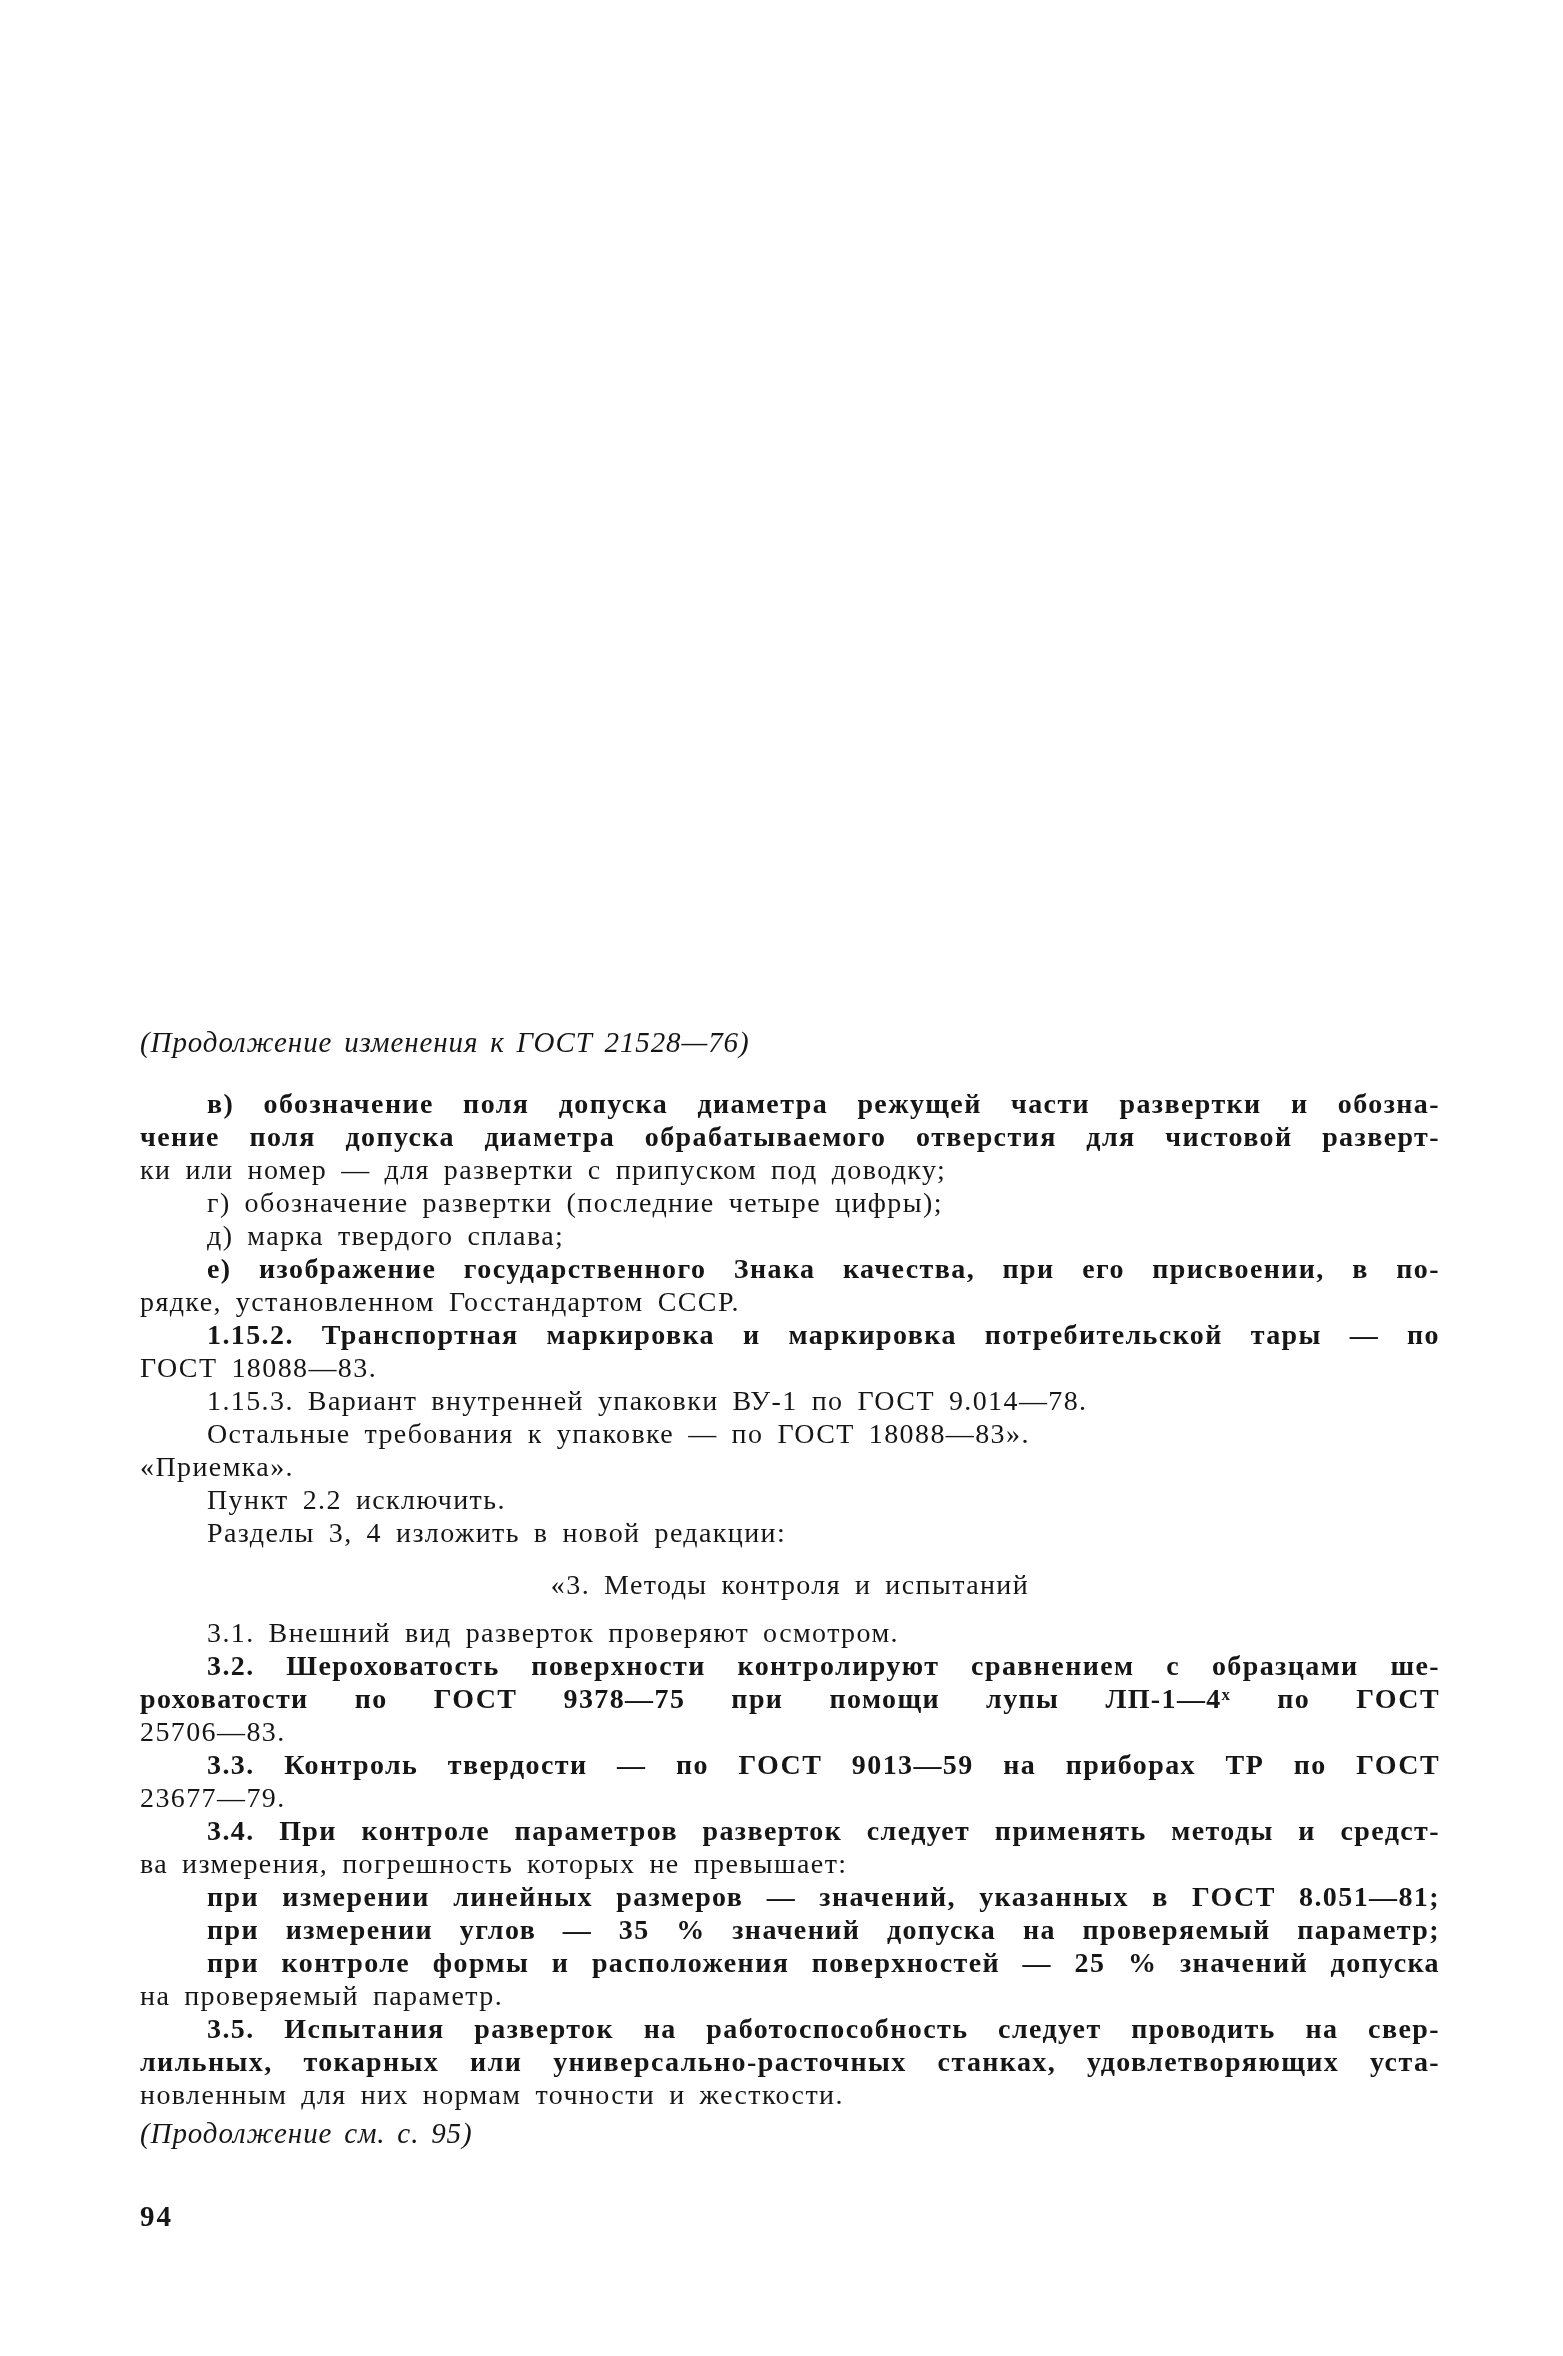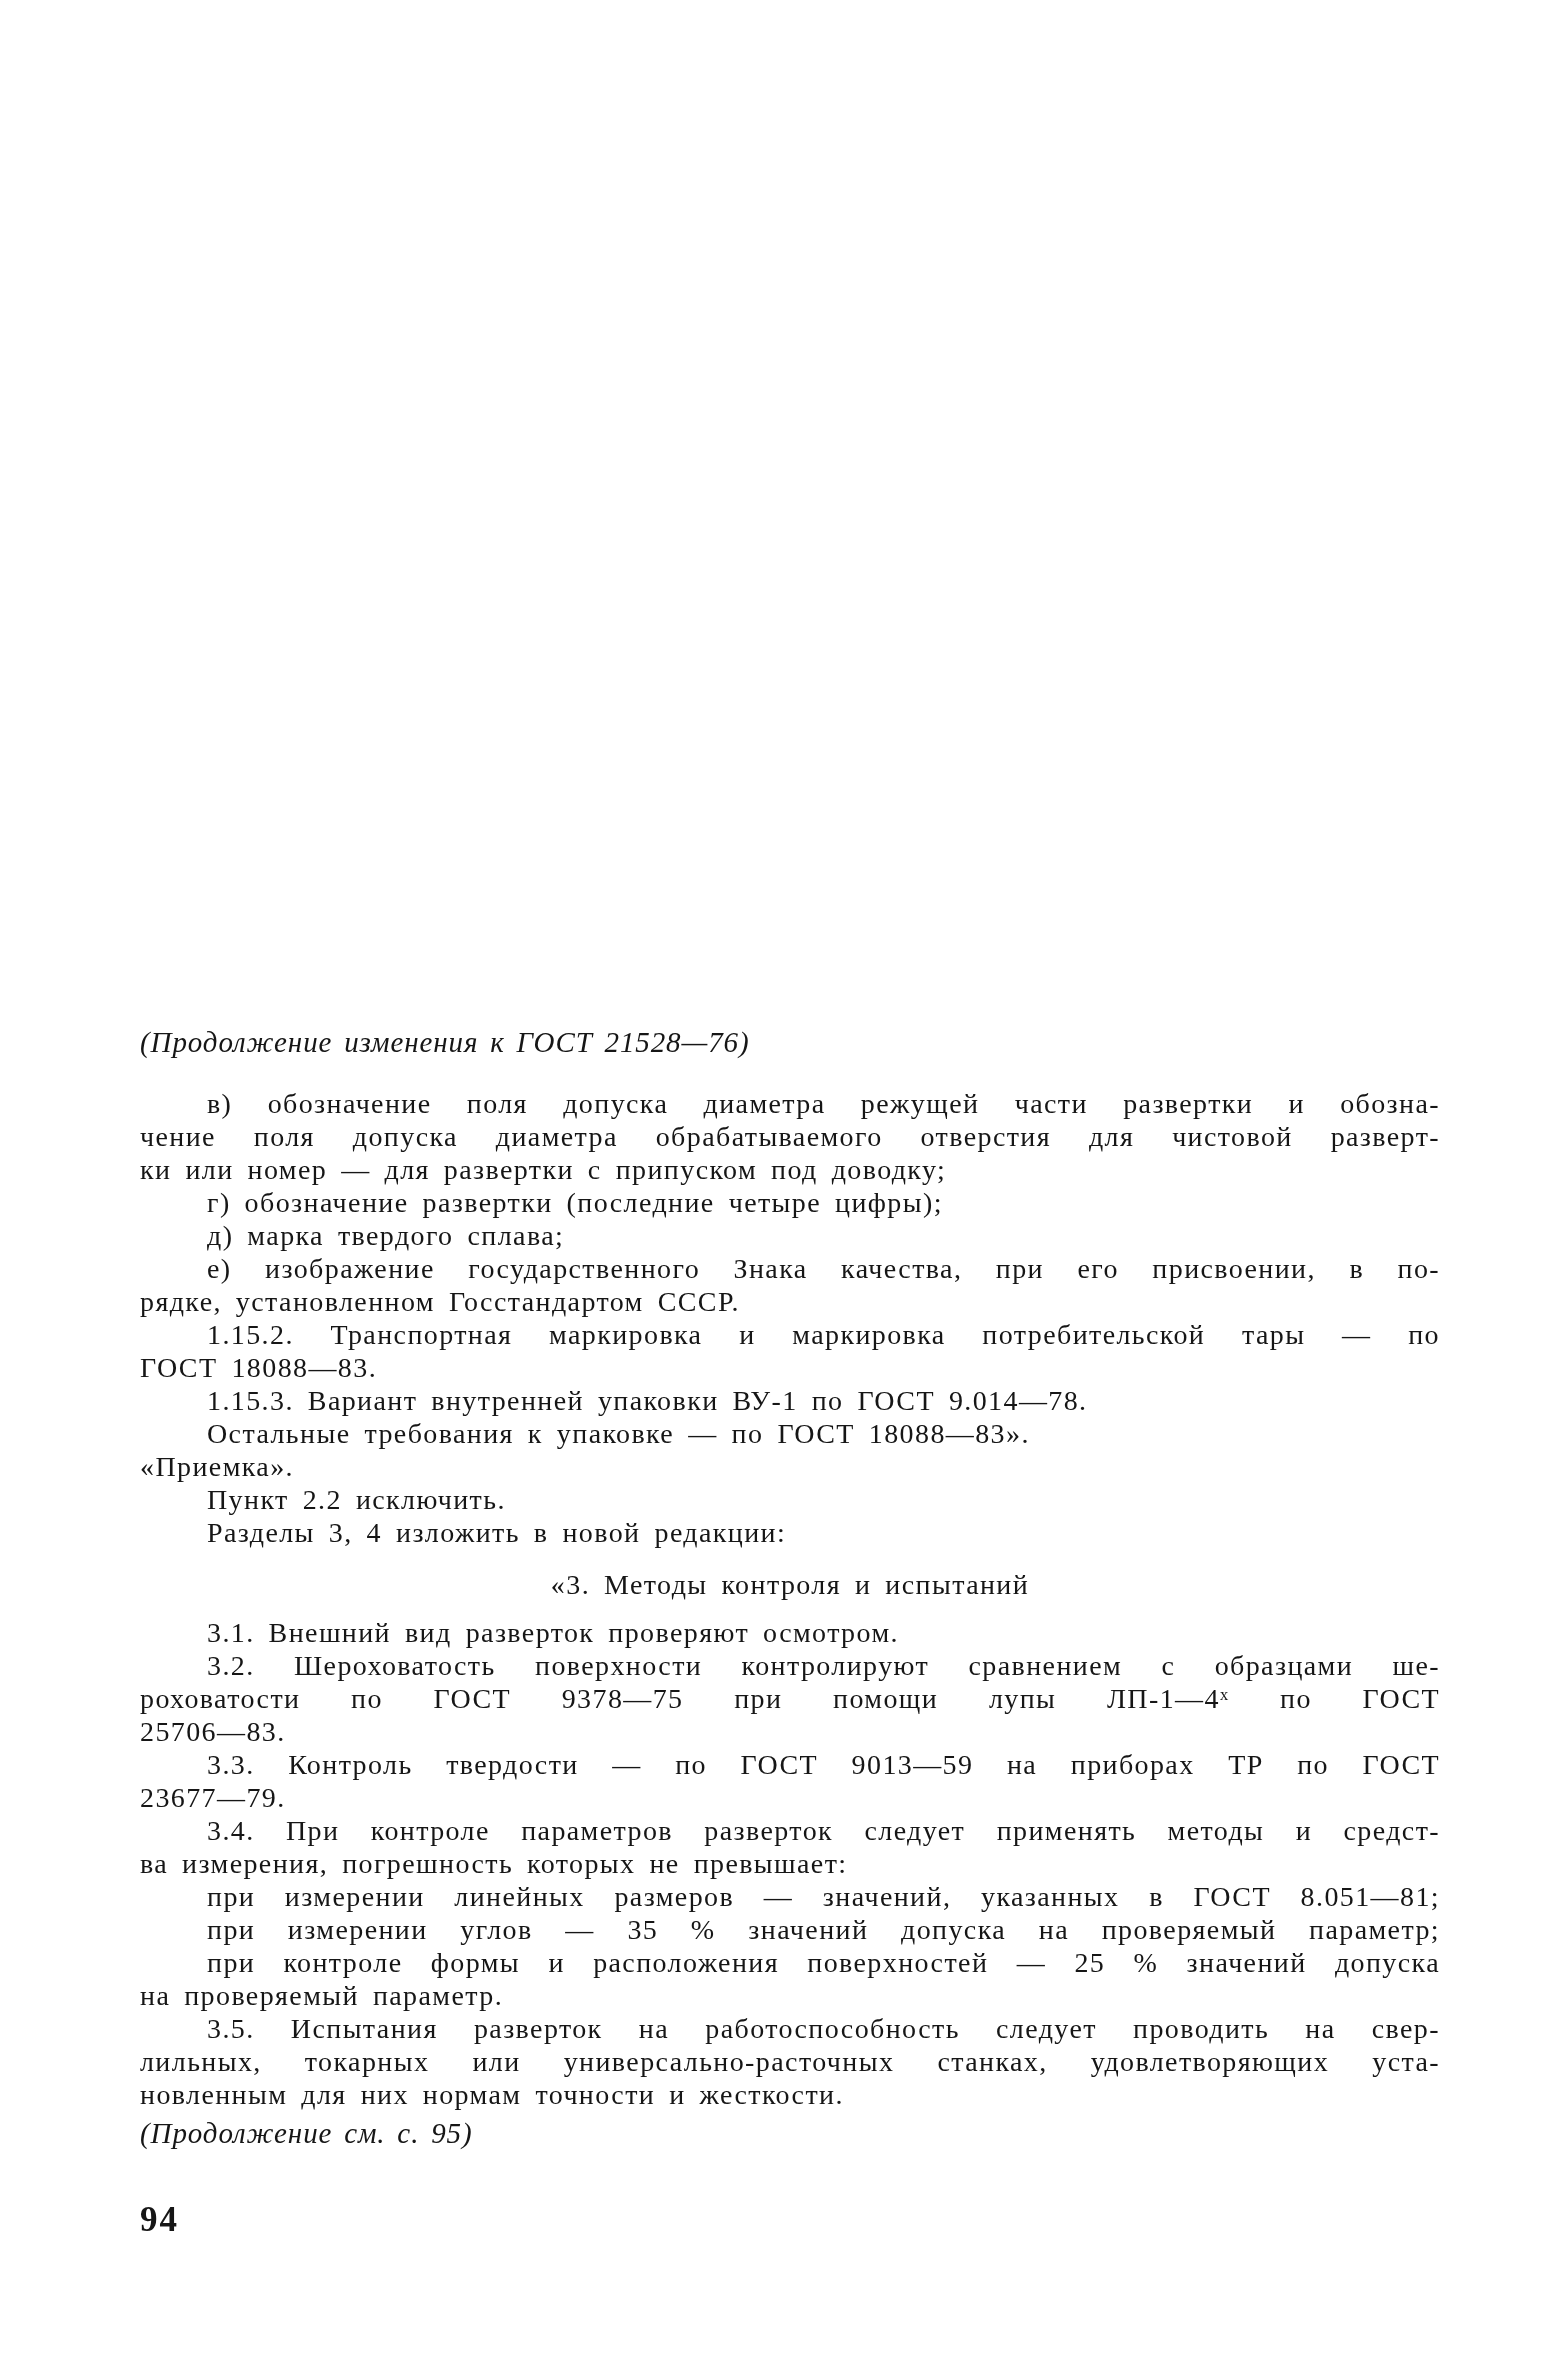--- a/index.html
+++ b/index.html
@@ -26,20 +26,21 @@
   .line {
     font-size: 28px;
     line-height: 33px;
     letter-spacing: 1.4px;
     word-spacing: 5.6px;
     white-space: normal;
   }
   .line.justify {
     text-align: justify;
     text-align-last: justify;
+    font-weight: bold;
   }
   .line.indent {
     padding-left: 67px;
   }
   .line.heading {
     text-align: center;
     font-weight: normal;
     margin: 18.6px 0 15px 0;
     padding-left: 0;
   }
@@ -54,21 +55,21 @@
   .note.header-note {
     margin-bottom: 26px;
   }
   .note.footer-note {
     margin-top: 4px;
   }
   .pagenum {
     position: absolute;
     left: 140px;
     top: 2200px;
-    font-size: 35px;
+    font-size: 29px;
     font-weight: bold;
     letter-spacing: 1.9px;
   }
 </style>
 </head>
 <body>
 
 <div class="page" style="background: rgb(255, 255, 255); color: rgb(22, 22, 22);">
   <div class="textblock">
     <div class="note header-note">(Продолжение изменения к ГОСТ 21528—76)</div>

